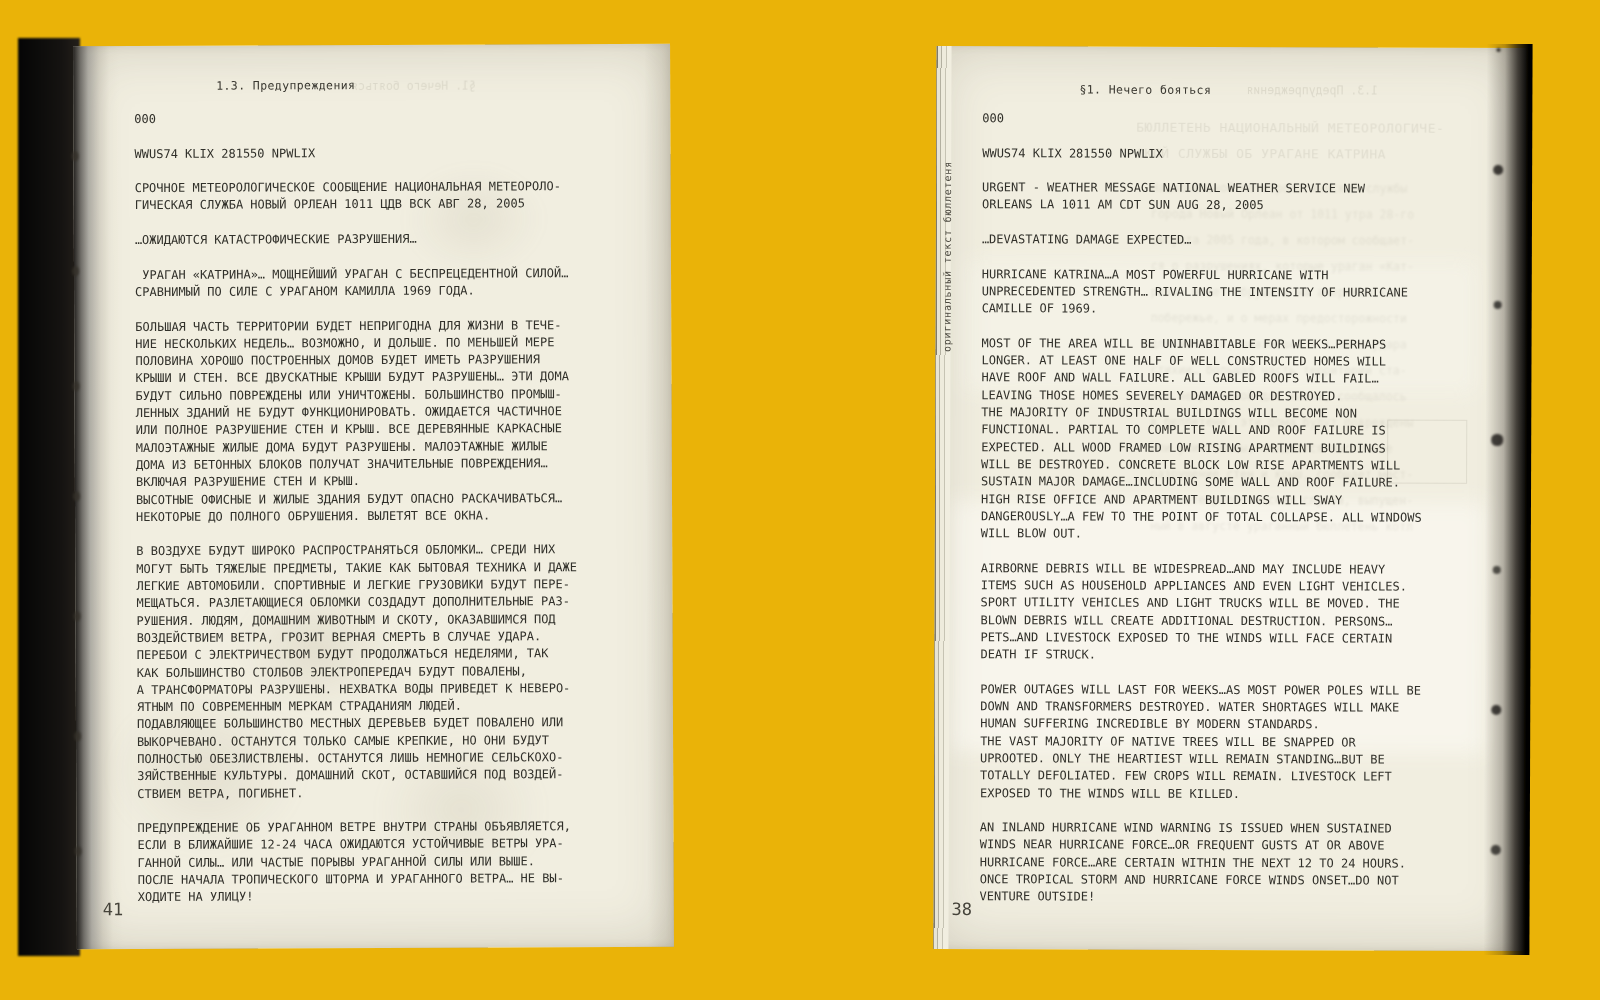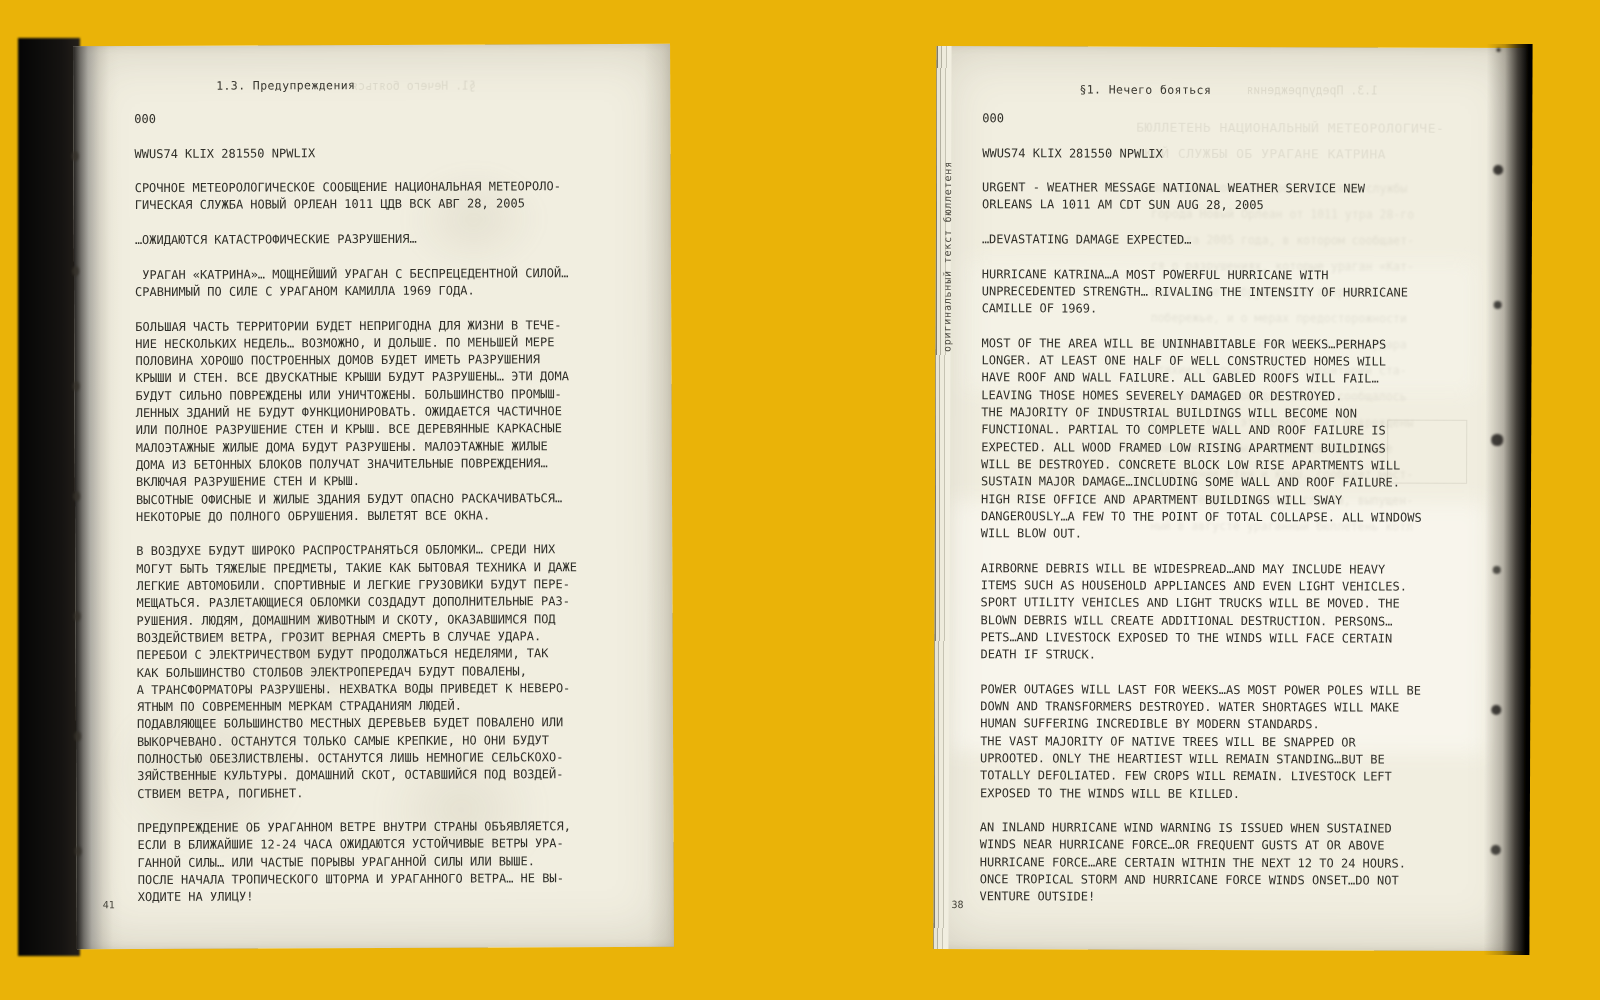--- a/index.html
+++ b/index.html
@@ -57,21 +57,21 @@
     position:absolute;right:0;top:0;bottom:0;width:26px;pointer-events:none;
     background:linear-gradient(to left, rgba(90,80,60,.14), rgba(90,80,60,0));
   }
 
   .page-header{
     position:absolute;font-size:11.5px;letter-spacing:.4px;color:#3a3831;
     white-space:pre;
   }
   .body-text{position:absolute;color:#31302a;}
   .para{font-size:12px;line-height:17.3px;white-space:pre;margin:0 0 17.3px 0;}
-  .page-num{position:absolute;font-size:10px;color:#45433a;}
+  .page-num{position:absolute;font-size:17px;color:#45433a;}
   .side-caption{
     position:absolute;font-size:10px;letter-spacing:.8px;color:#4a473e;
     writing-mode:vertical-rl;transform:rotate(180deg);white-space:nowrap;
   }
 
   
   .ghost{color:#7a7666;opacity:.16;filter:blur(.6px);position:absolute;white-space:pre;}
   .ghost--hdr{font-size:11.5px;transform:scaleX(-1);}
   .ghost-caps{font-size:13px;line-height:26px;letter-spacing:.5px;opacity:.14;}
   .ghost-body{font-size:11.5px;line-height:26px;opacity:.13;filter:blur(.8px);}

